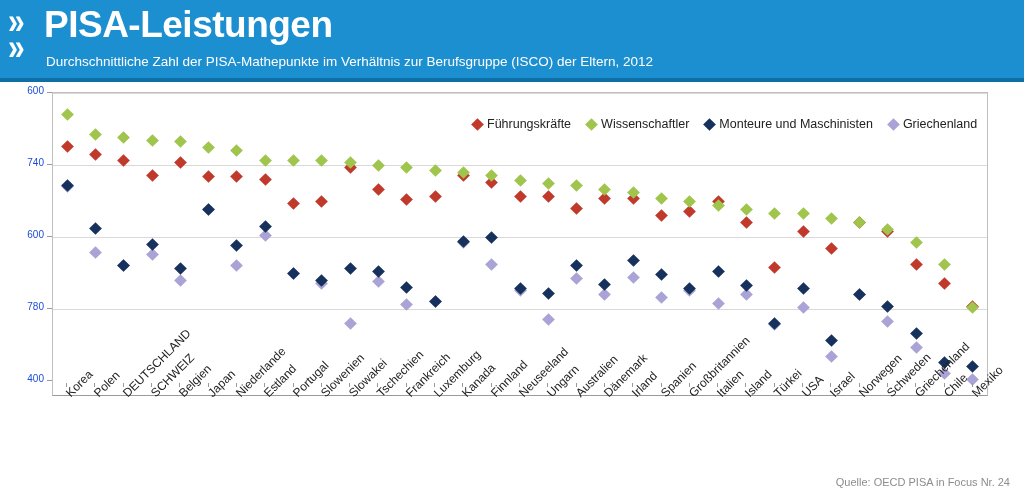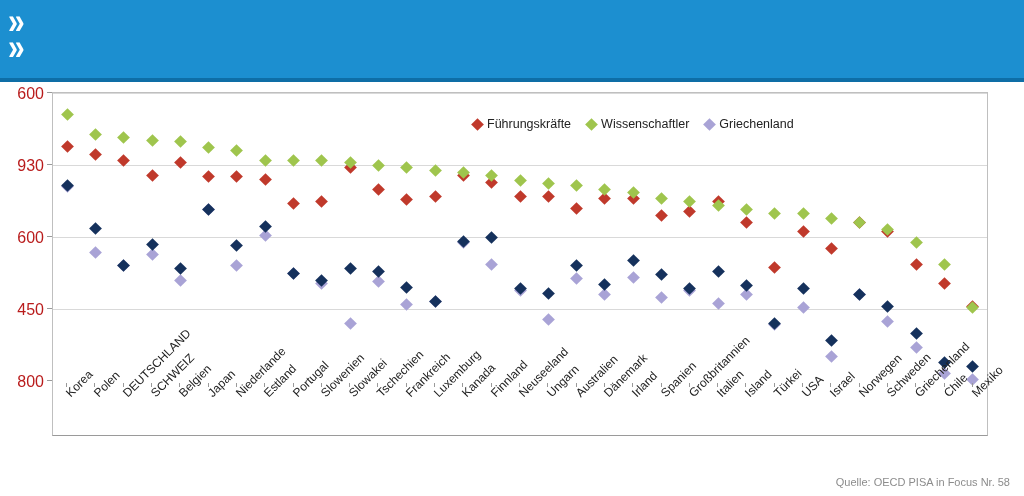--- a/index.html
+++ b/index.html
@@ -10,23 +10,23 @@
   .header{position:absolute;left:0;top:0;width:1024px;height:82px;background:#1c8fd0;}
   .header-inner{position:relative;width:100%;height:100%;}
   .chevrons{position:absolute;left:8px;top:8px;width:34px;height:52px;color:#ffffff;font-size:30px;line-height:26px;font-weight:bold;letter-spacing:-4px;}
   .chev{display:block;transform:scaleY(1.25);}
   .title{position:absolute;left:44px;top:4px;color:#ffffff;font-size:37px;font-weight:bold;letter-spacing:-0.5px;}
   .subtitle{position:absolute;left:46px;top:54px;color:#ffffff;font-size:13.5px;}
   .header-rule{position:absolute;left:0;top:78px;width:1024px;height:4px;background:#0e6ea6;}
 
   
   .chart-wrap{position:absolute;left:0;top:82px;width:1024px;height:414px;background:#ffffff;}
-  .plot-frame{position:absolute;left:52px;top:10px;width:936px;height:344px;border:1px solid #bfbfbf;border-bottom:1px solid #9a9a9a;background:#ffffff;box-sizing:border-box;}
+  .plot-frame{position:absolute;left:52px;top:10px;width:936px;height:304px;border:1px solid #bfbfbf;border-bottom:1px solid #9a9a9a;background:#ffffff;box-sizing:border-box;}
   .gridline{position:absolute;left:0;width:100%;height:1px;background:#d9d9d9;}
-  .ytick-label{position:absolute;left:0;width:44px;text-align:right;font-size:16px;color:#b91c1c;transform:translateY(-7px);}
+  .ytick-label{position:absolute;left:0;width:44px;text-align:right;font-size:10px;color:#1d4ed8;transform:translateY(-7px);}
   .ytick-mark{position:absolute;left:47px;width:5px;height:1px;background:#9a9a9a;}
 
   .points{position:absolute;left:0;top:0;width:100%;height:100%;}
   .pt{position:absolute;width:9px;height:9px;margin-left:-4.5px;margin-top:-4.5px;transform:rotate(45deg);}
   .pt.s-fuehrung{background:#c0392b;}
   .pt.s-wissen{background:#9fc54d;}
   .pt.s-monteure{background:#15315c;}
   .pt.s-hilfs{background:#a9a3d6;}
 
   
@@ -45,20 +45,22 @@
 <body>
 
 <div id="page">
 
   <div class="header">
     <div class="header-inner">
       <div class="chevrons">
         <span class="chev">»</span>
         <span class="chev">»</span>
       </div>
+      <div class="title">PISA-Leistungen</div>
+      <div class="subtitle">Durchschnittliche Zahl der PISA-Mathepunkte im Verhältnis zur Berufsgruppe (ISCO) der Eltern, 2012</div>
       <div class="header-rule"></div>
     </div>
   </div>
 
   <div class="chart-wrap">
     <div class="plot-frame">
         <div class="gridline" style="top: 0px;"></div>
         <div class="gridline" style="top: 72px;"></div>
         <div class="gridline" style="top: 144px;"></div>
         <div class="gridline" style="top: 216px;"></div>
@@ -199,33 +201,37 @@
       <div class="legend" id="legend">
           <div class="legend-item">
             <span class="legend-marker" style="background: rgb(192, 57, 43);"></span>
             <span>Führungskräfte</span>
           </div>
           <div class="legend-item">
             <span class="legend-marker" style="background: rgb(159, 197, 77);"></span>
             <span>Wissenschaftler</span>
           </div>
           <div class="legend-item">
+            <span class="legend-marker" style="background: rgb(21, 49, 92);"></span>
+            <span>Monteure und Maschinisten</span>
+          </div>
+          <div class="legend-item">
             <span class="legend-marker" style="background: rgb(169, 163, 214);"></span>
             <span>Griechenland</span>
           </div>
         </div>
     </div>
     <div id="yaxis">
-        <div class="ytick-label" style="top: 298px;">800</div>
+        <div class="ytick-label" style="top: 298px;">400</div>
         <div class="ytick-mark" style="top: 298px;"></div>
-        <div class="ytick-label" style="top: 226px;">450</div>
+        <div class="ytick-label" style="top: 226px;">780</div>
         <div class="ytick-mark" style="top: 226px;"></div>
         <div class="ytick-label" style="top: 154px;">600</div>
         <div class="ytick-mark" style="top: 154px;"></div>
-        <div class="ytick-label" style="top: 82px;">930</div>
+        <div class="ytick-label" style="top: 82px;">740</div>
         <div class="ytick-mark" style="top: 82px;"></div>
         <div class="ytick-label" style="top: 10px;">600</div>
         <div class="ytick-mark" style="top: 10px;"></div>
       </div>
     <div class="xlabels" id="xlabels">
         <div class="xtick" style="left: 14.1515px;"></div>
         <div class="xlabel" style="left: 11.1515px; top: 6px;">Korea</div>
         <div class="xtick" style="left: 42.4545px;"></div>
         <div class="xlabel" style="left: 39.4545px; top: 6px;">Polen</div>
         <div class="xtick" style="left: 70.7576px;"></div>
@@ -284,16 +290,16 @@
         <div class="xlabel" style="left: 803.636px; top: 6px;">Norwegen</div>
         <div class="xtick" style="left: 834.939px;"></div>
         <div class="xlabel" style="left: 831.939px; top: 6px;">Schweden</div>
         <div class="xtick" style="left: 863.242px;"></div>
         <div class="xlabel" style="left: 860.242px; top: 6px;">Griechenland</div>
         <div class="xtick" style="left: 891.545px;"></div>
         <div class="xlabel" style="left: 888.545px; top: 6px;">Chile</div>
         <div class="xtick" style="left: 919.848px;"></div>
         <div class="xlabel" style="left: 916.848px; top: 6px;">Mexiko</div>
       </div>
-    <div class="source">Quelle: OECD  PISA in Focus Nr. 58</div>
+    <div class="source">Quelle: OECD  PISA in Focus Nr. 24</div>
   </div>
 
 </div>
 
 </body></html>

